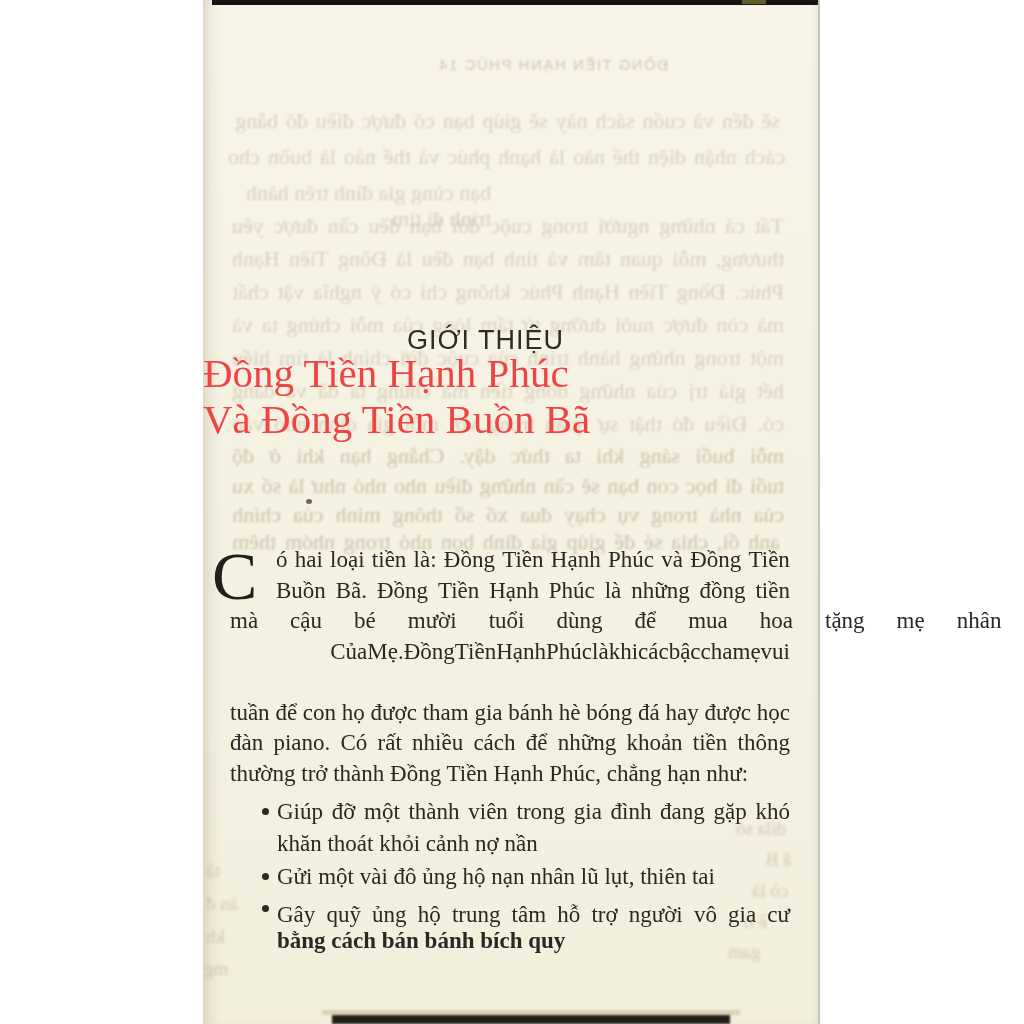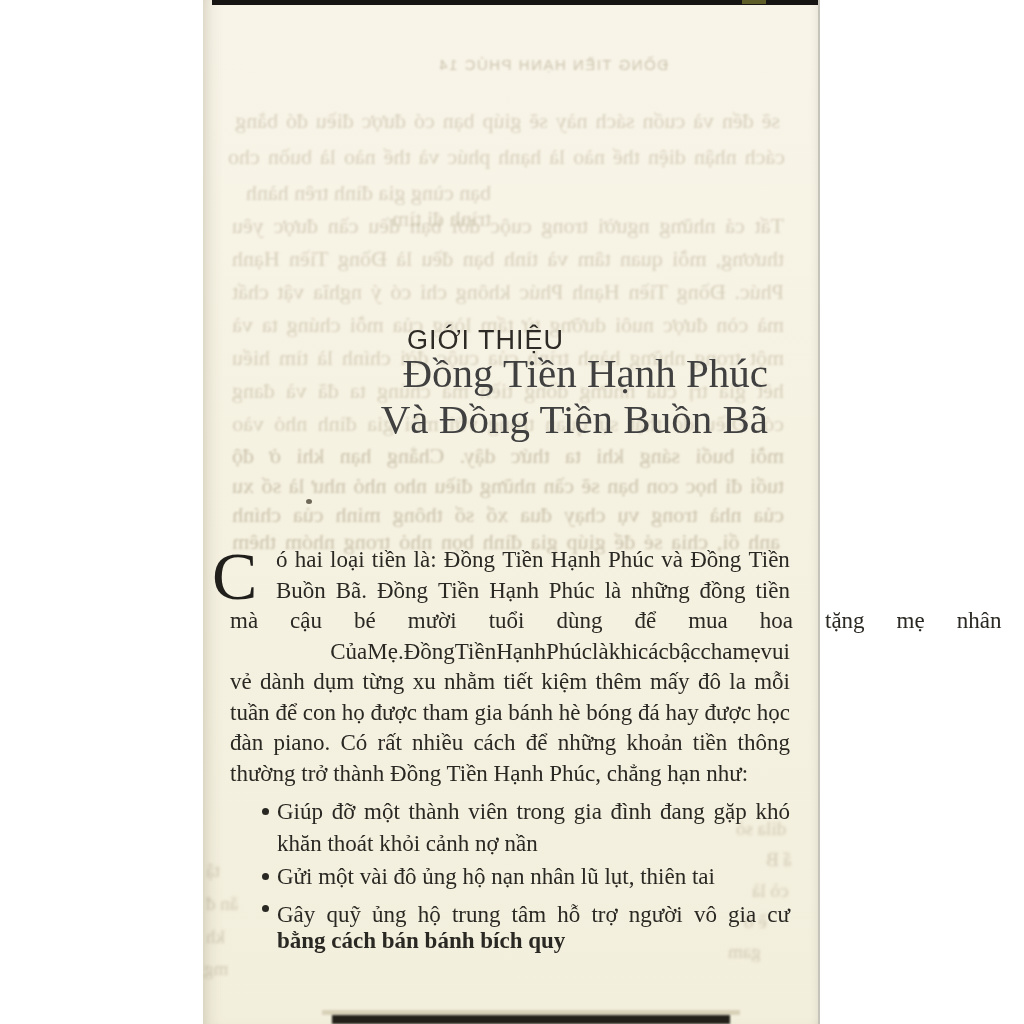--- a/index.html
+++ b/index.html
@@ -22,21 +22,21 @@
   .gfrag{font-size:19px;filter:blur(1.8px);opacity:.5;}
   .ghead{font-family:"Liberation Sans",sans-serif;font-size:15px;letter-spacing:1.5px;
          filter:blur(1.1px);opacity:.55;white-space:nowrap;}
 
   
   .ink{position:absolute;z-index:2;color:#2a2823;}
   .jline{display:flex;justify-content:space-between;white-space:nowrap;}
   .bline{font-size:23px;line-height:29px;}
   .kicker{font-family:"Liberation Sans",sans-serif;font-size:27px;letter-spacing:1px;
           color:#2e2b26;text-align:center;}
-  .tserif{font-size:41px;line-height:46px;color:#404040;text-align:right;}
+  .tserif{font-size:41px;line-height:46px;color:#ef4444;text-align:left;}
   .dropcap{font-size:68px;line-height:60px;color:#211f1b;}
   .dot{position:absolute;z-index:2;width:7px;height:7px;border-radius:50%;background:#2a2823;}
   .speck{position:absolute;z-index:2;width:6px;height:5px;border-radius:50%;background:#56503f;
          opacity:.85;filter:blur(.4px);}
 </style>
 </head>
 <body>
 
 <div class="canvas">
   <div class="page"></div>
@@ -310,35 +310,20 @@
       <span>Hạnh</span>
       <span>Phúc</span>
       <span>là</span>
       <span>khi</span>
       <span>các</span>
       <span>bậc</span>
       <span>cha</span>
       <span>mẹ</span>
       <span>vui</span>
     </div>
-  <div class="ink bline jline" style="left:230px;top:667px;width:560px;">
-      <span>vẻ</span>
-      <span>dành</span>
-      <span>dụm</span>
-      <span>từng</span>
-      <span>xu</span>
-      <span>nhằm</span>
-      <span>tiết</span>
-      <span>kiệm</span>
-      <span>thêm</span>
-      <span>mấy</span>
-      <span>đô</span>
-      <span>la</span>
-      <span>mỗi</span>
-    </div>
   <div class="ink bline jline" style="left:230px;top:698px;width:560px;">
       <span>tuần</span>
       <span>để</span>
       <span>con</span>
       <span>họ</span>
       <span>được</span>
       <span>tham</span>
       <span>gia</span>
       <span>bánh</span>
       <span>hè</span>

